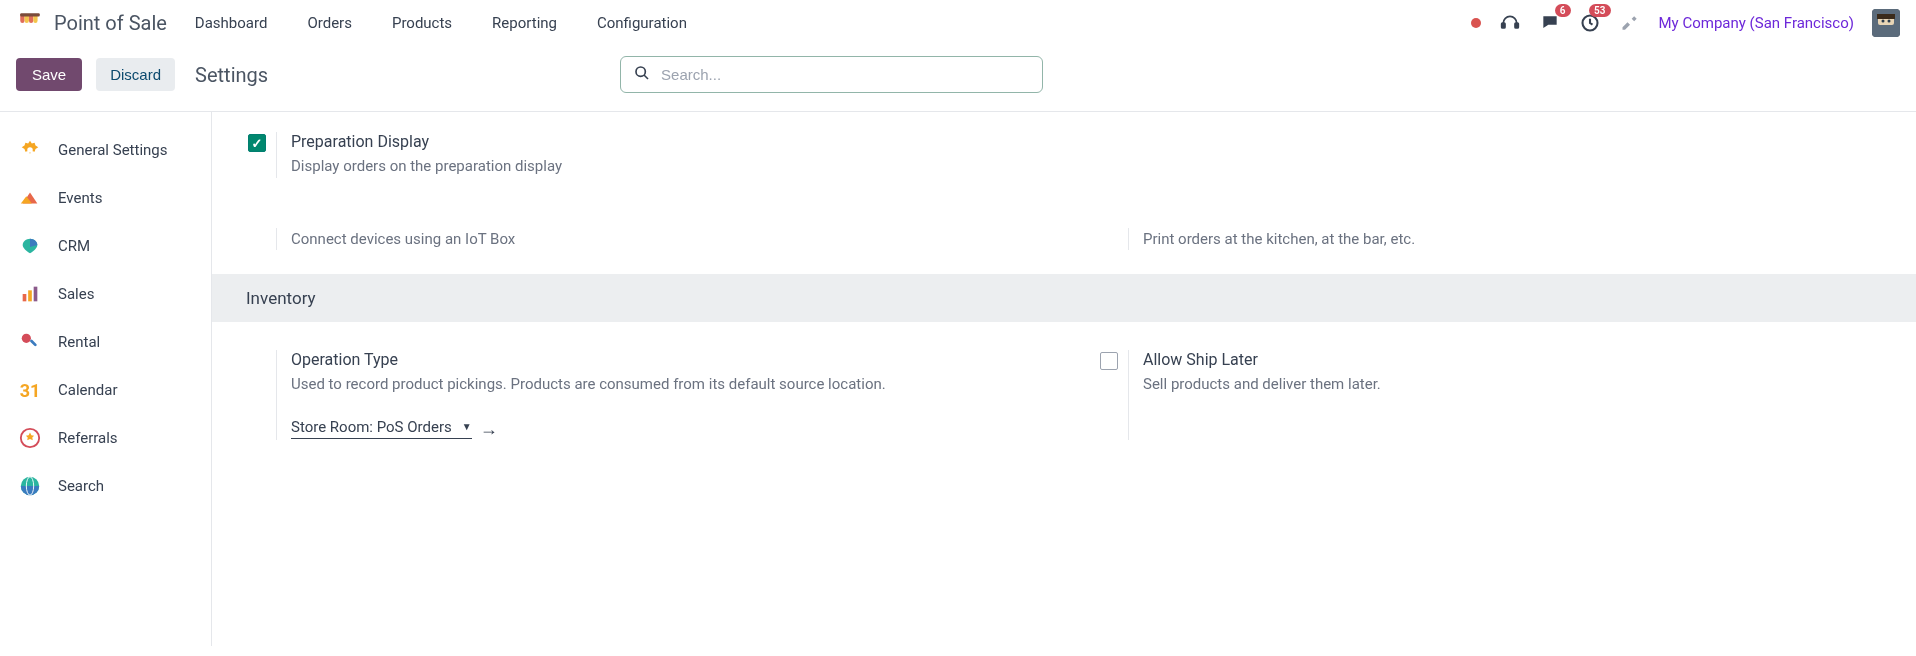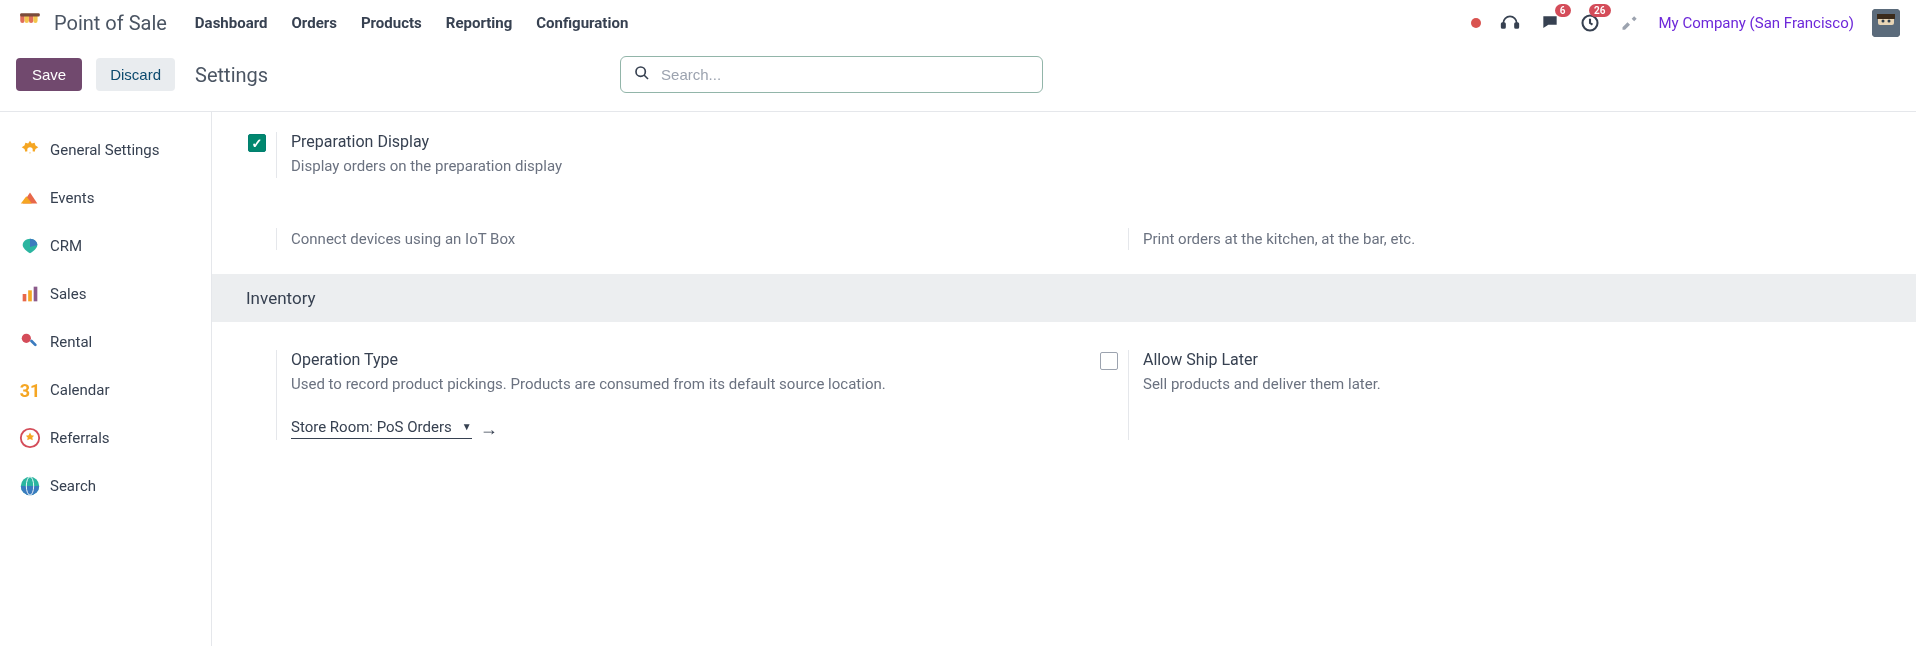--- a/index.html
+++ b/index.html
@@ -2,21 +2,21 @@
 <html><head>
 <meta charset="utf-8">
 <style>
   * { margin: 0; padding: 0; box-sizing: border-box; }
   body { font-family: -apple-system, BlinkMacSystemFont, "Segoe UI", Roboto, sans-serif; color: #374151; background: #fff; overflow-x: hidden; }
   
   
   .topnav { display: flex; align-items: center; height: 46px; padding: 0 16px; border-bottom: 0px solid transparent; }
   .app-icon { width: 28px; height: 28px; margin-right: 10px; display:flex; align-items:center; justify-content:center;}
   .app-title { font-size: 20px; color: #4b5563; margin-right: 28px; }
-  .nav-links { display: flex; gap: 24px; font-weight: bold; }
+  .nav-links { display: flex; gap: 40px; }
   .nav-link { font-size: 15px; color: #374151; cursor: pointer; }
   .nav-right { margin-left: auto; display: flex; align-items: center; gap: 18px; }
   .company { font-size: 15px; color: #6d28d9; }
   .avatar { width: 28px; height: 28px; border-radius: 4px; background: #4b5563; display:flex; align-items:center; justify-content:center; overflow:hidden;}
   .badge-wrap { position: relative; display:flex; align-items:center;}
   .badge { position: absolute; top: -8px; right: -10px; background: #d44c59; color: #fff; font-size: 10px; border-radius: 10px; padding: 1px 5px; font-weight: 600;}
   .dot-red { width: 10px; height: 10px; border-radius: 50%; background: #d9534f; }
   .ico { width: 22px; height: 22px; color: #4b5563; display:flex; align-items:center; justify-content:center;}
   
   
@@ -28,21 +28,21 @@
   .search-input { width: 100%; padding: 9px 14px 9px 40px; border: 1px solid #92b5a9; border-radius: 6px; font-size: 15px; outline: none; background:#fff;}
   .search-input::placeholder { color: #9ca3af; }
   .search-icon-pos { position: absolute; left: 14px; top: 50%; transform: translateY(-50%); color:#4b5563;}
   .ctrl-spacer { width: 505px; }
   
   .divider { height: 1px; background: #e5e7eb; width:100%;}
   
   
   .layout { display: flex; }
   .sidebar { width: 212px; border-right: 1px solid #e5e7eb; padding-top: 14px; flex-shrink: 0;}
-  .side-item { display: flex; align-items: center; gap: 8px; padding: 12px 18px; cursor: pointer; font-size: 15px; color: #374151;}
+  .side-item { display: flex; align-items: center; gap: 16px; padding: 12px 18px; cursor: pointer; font-size: 15px; color: #374151;}
   .side-icon { width: 24px; height: 24px; flex-shrink: 0; display:flex; align-items:center; justify-content:center;}
   
   .content { flex: 1; overflow-y:auto; height: 534px;}
   
   .setting-row { display: flex; padding: 0px 0 24px 0;}
   .setting-col { flex: 1; display: flex; padding: 0 20px;}
   .check-col { width: 44px; padding-left: 16px; padding-top: 2px; flex-shrink:0;}
   .text-col { flex: 1; border-left: 1px solid #e5e7eb; padding-left: 14px; padding-right: 20px;}
   .setting-title { font-size: 16px; color: #374151; margin-bottom: 4px;}
   .setting-desc { font-size: 15px; color: #6b7280; line-height: 1.5;}
@@ -98,21 +98,21 @@
       </div>
       <span class="badge">6</span>
     </div>
     <div class="badge-wrap">
       <div class="ico">
         <svg width="20" height="20" viewBox="0 0 24 24" fill="none" stroke="#374151" stroke-width="2.5">
             <circle cx="12" cy="12" r="9"></circle>
             <path d="M12 7v5l3 2"></path>
           </svg>
       </div>
-      <span class="badge">26</span>
+      <span class="badge">53</span>
     </div>
     <div class="ico">
       <svg width="20" height="20" viewBox="0 0 24 24" fill="#9ca3af">
           <path d="M3 17l6-6 3 3-6 6H3v-3zM14 7l3-3 3 3-3 3-3-3z"></path>
         </svg>
     </div>
     <div class="company">My Company (San Francisco)</div>
     <div class="avatar">
       <svg width="28" height="28" viewBox="0 0 28 28">
           <rect width="28" height="28" fill="#5b6b7b"></rect>

